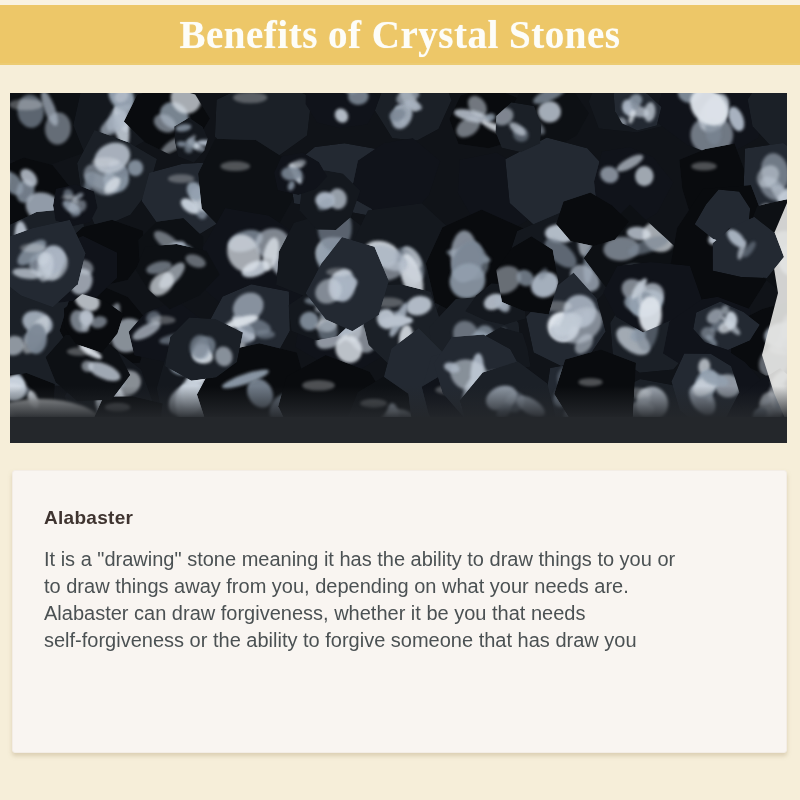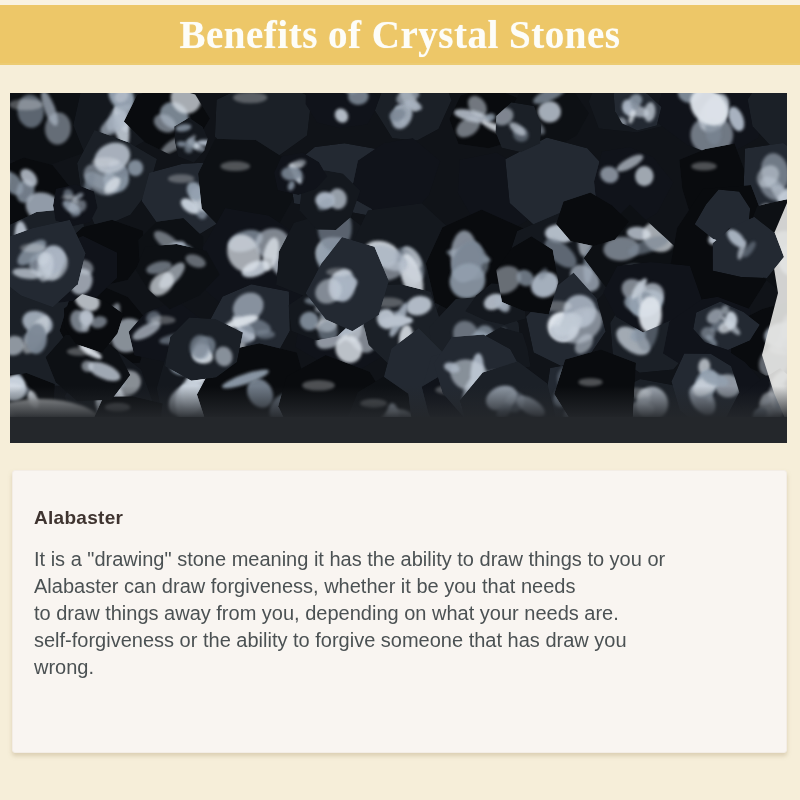--- a/index.html
+++ b/index.html
@@ -32,21 +32,21 @@
     margin:0;background:#101318;
   }
   .photo svg{display:block;width:777px;height:350px;}
   .card{
     position:absolute;left:12px;top:470px;width:775px;height:283px;
     box-sizing:border-box;
     background:#f9f5f1;
     border:1px solid #f3ede6;
     border-radius:3px;
     box-shadow:0 3px 4px rgba(170,150,110,0.35);
-    padding:36px 21px 0 21px;
+    padding:36px 21px 0 31px;
     overflow:hidden;
   }
   .card h2{
     margin:0;
     font-size:19px;
     font-weight:bold;
     letter-spacing:0.3px;
     color:#3f3430;
   }
   .card .body{
@@ -951,18 +951,17 @@
       </g>
       <rect x="0" y="293" width="777" height="34" fill="url(#fade)"></rect>
       <rect x="0" y="324" width="777" height="26" fill="#24272b"></rect>
     </svg>
 </figure>
 
 <section class="card">
   <h2>Alabaster</h2>
   <div class="body">
     <div class="line">It is a "drawing" stone meaning it has the ability to draw things to you or</div>
+    <div class="line">to draw things away from you, depending on what your needs are.</div>
     <div class="line">Alabaster can draw forgiveness, whether it be you that needs</div>
-    <div class="line">to draw things away from you, depending on what your needs are.</div>
     <div class="line">self-forgiveness or the ability to forgive someone that has draw you</div>
-    <div class="line">wrong.</div>
   </div>
 </section>
 
 </body></html>

